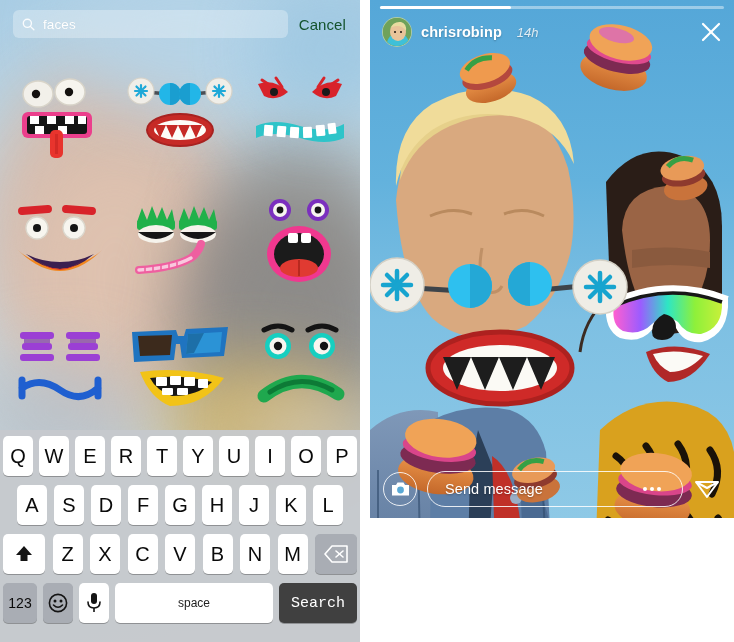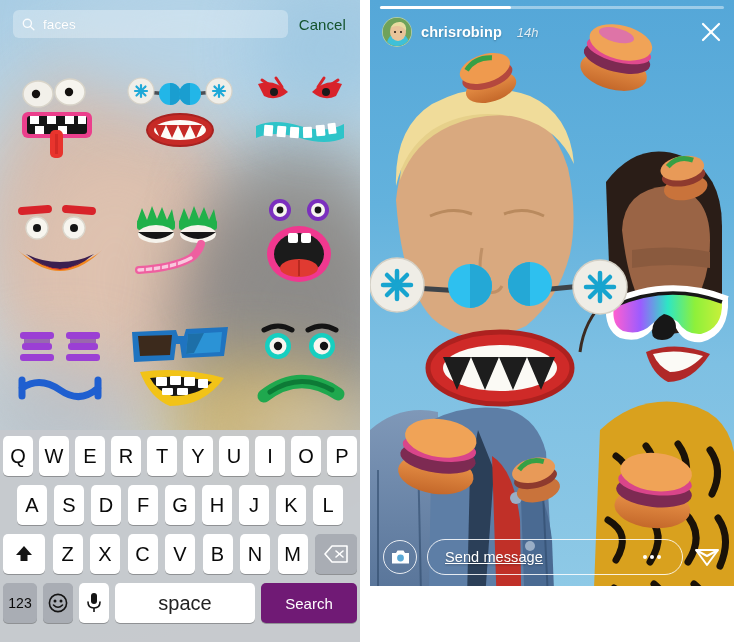--- a/index.html
+++ b/index.html
@@ -79,33 +79,33 @@
   .kb-row.r4 { padding:0 3px; gap:6px; justify-content:flex-start; margin-bottom:0; }
   .key {
     width:30px; height:40px; border-radius:5px;
     background:#ffffff; color:#0a0a0a;
     display:flex; align-items:center; justify-content:center;
     font-size:20px; font-weight:400;
     box-shadow:0 1px 0 rgba(0,0,0,0.28);
   }
   .key.fn { background:#a9adb4; }
   .key.wide { width:42px; }
-  .key.space { flex:1; font-size:20px; color:#222; }
+  .key.space { flex:1; font-size:12px; color:#222; }
   .key.search-key {
-    width:96px; background:#701a75; color:#ffffff; font-size:15px;
+    width:78px; background:#404040; color:#ffffff; font-size:15px;font-family:Liberation Mono, monospace;
   }
   .key.num { width:34px; font-size:14px; color:#0a0a0a; }
   .key.emoji { width:30px; font-size:17px; }
   .key.mic { width:30px; background:#ffffff; }
   .key svg { display:block; }
 
   
   .divider { width:10px; height:642px; background:#ffffff; flex:none; }
   .right-panel {
-    position:relative; width:364px; height:586px; overflow:hidden;
+    position:relative; width:364px; height:518px; overflow:hidden;
     background:#ec4899;
   }
   .story-photo { position:absolute; inset:0; }
   .sky { position:absolute; inset:0;
     background: linear-gradient(180deg,#55a7d8 0%,#63b2dd 35%,#7ec0e3 62%,#8ec9e6 100%);
   }
 
   
   .progress-wrap {
     position:absolute; left:10px; top:6px; width:344px; height:2.5px;
@@ -135,21 +135,21 @@
     width:34px; height:34px; border-radius:50%; flex:none;
     border:1px solid rgba(255,255,255,.85);
     display:flex; align-items:center; justify-content:center;
   }
   .msg-pill {
     flex:1; height:36px; border-radius:18px;
     border:1px solid rgba(255,255,255,.85);
     display:flex; align-items:center; padding:0 17px;
   }
   .msg-placeholder { font-size:14.5px; color:#ffffff; letter-spacing:.1px;
-                     text-shadow:0 1px 2px rgba(0,0,0,.3);text-decoration:underline; }
+                     text-shadow:0 1px 2px rgba(0,0,0,.3); }
   .dots-btn { margin-left:auto; display:flex; gap:3px; padding-right:4px; }
   .dot { width:4px; height:4px; border-radius:50%; background:#fff; }
   .send-btn { width:28px; height:28px; flex:none; }
 </style>
 </head>
 <body>
 
 <div class="app">
 
   <div class="left-panel">

